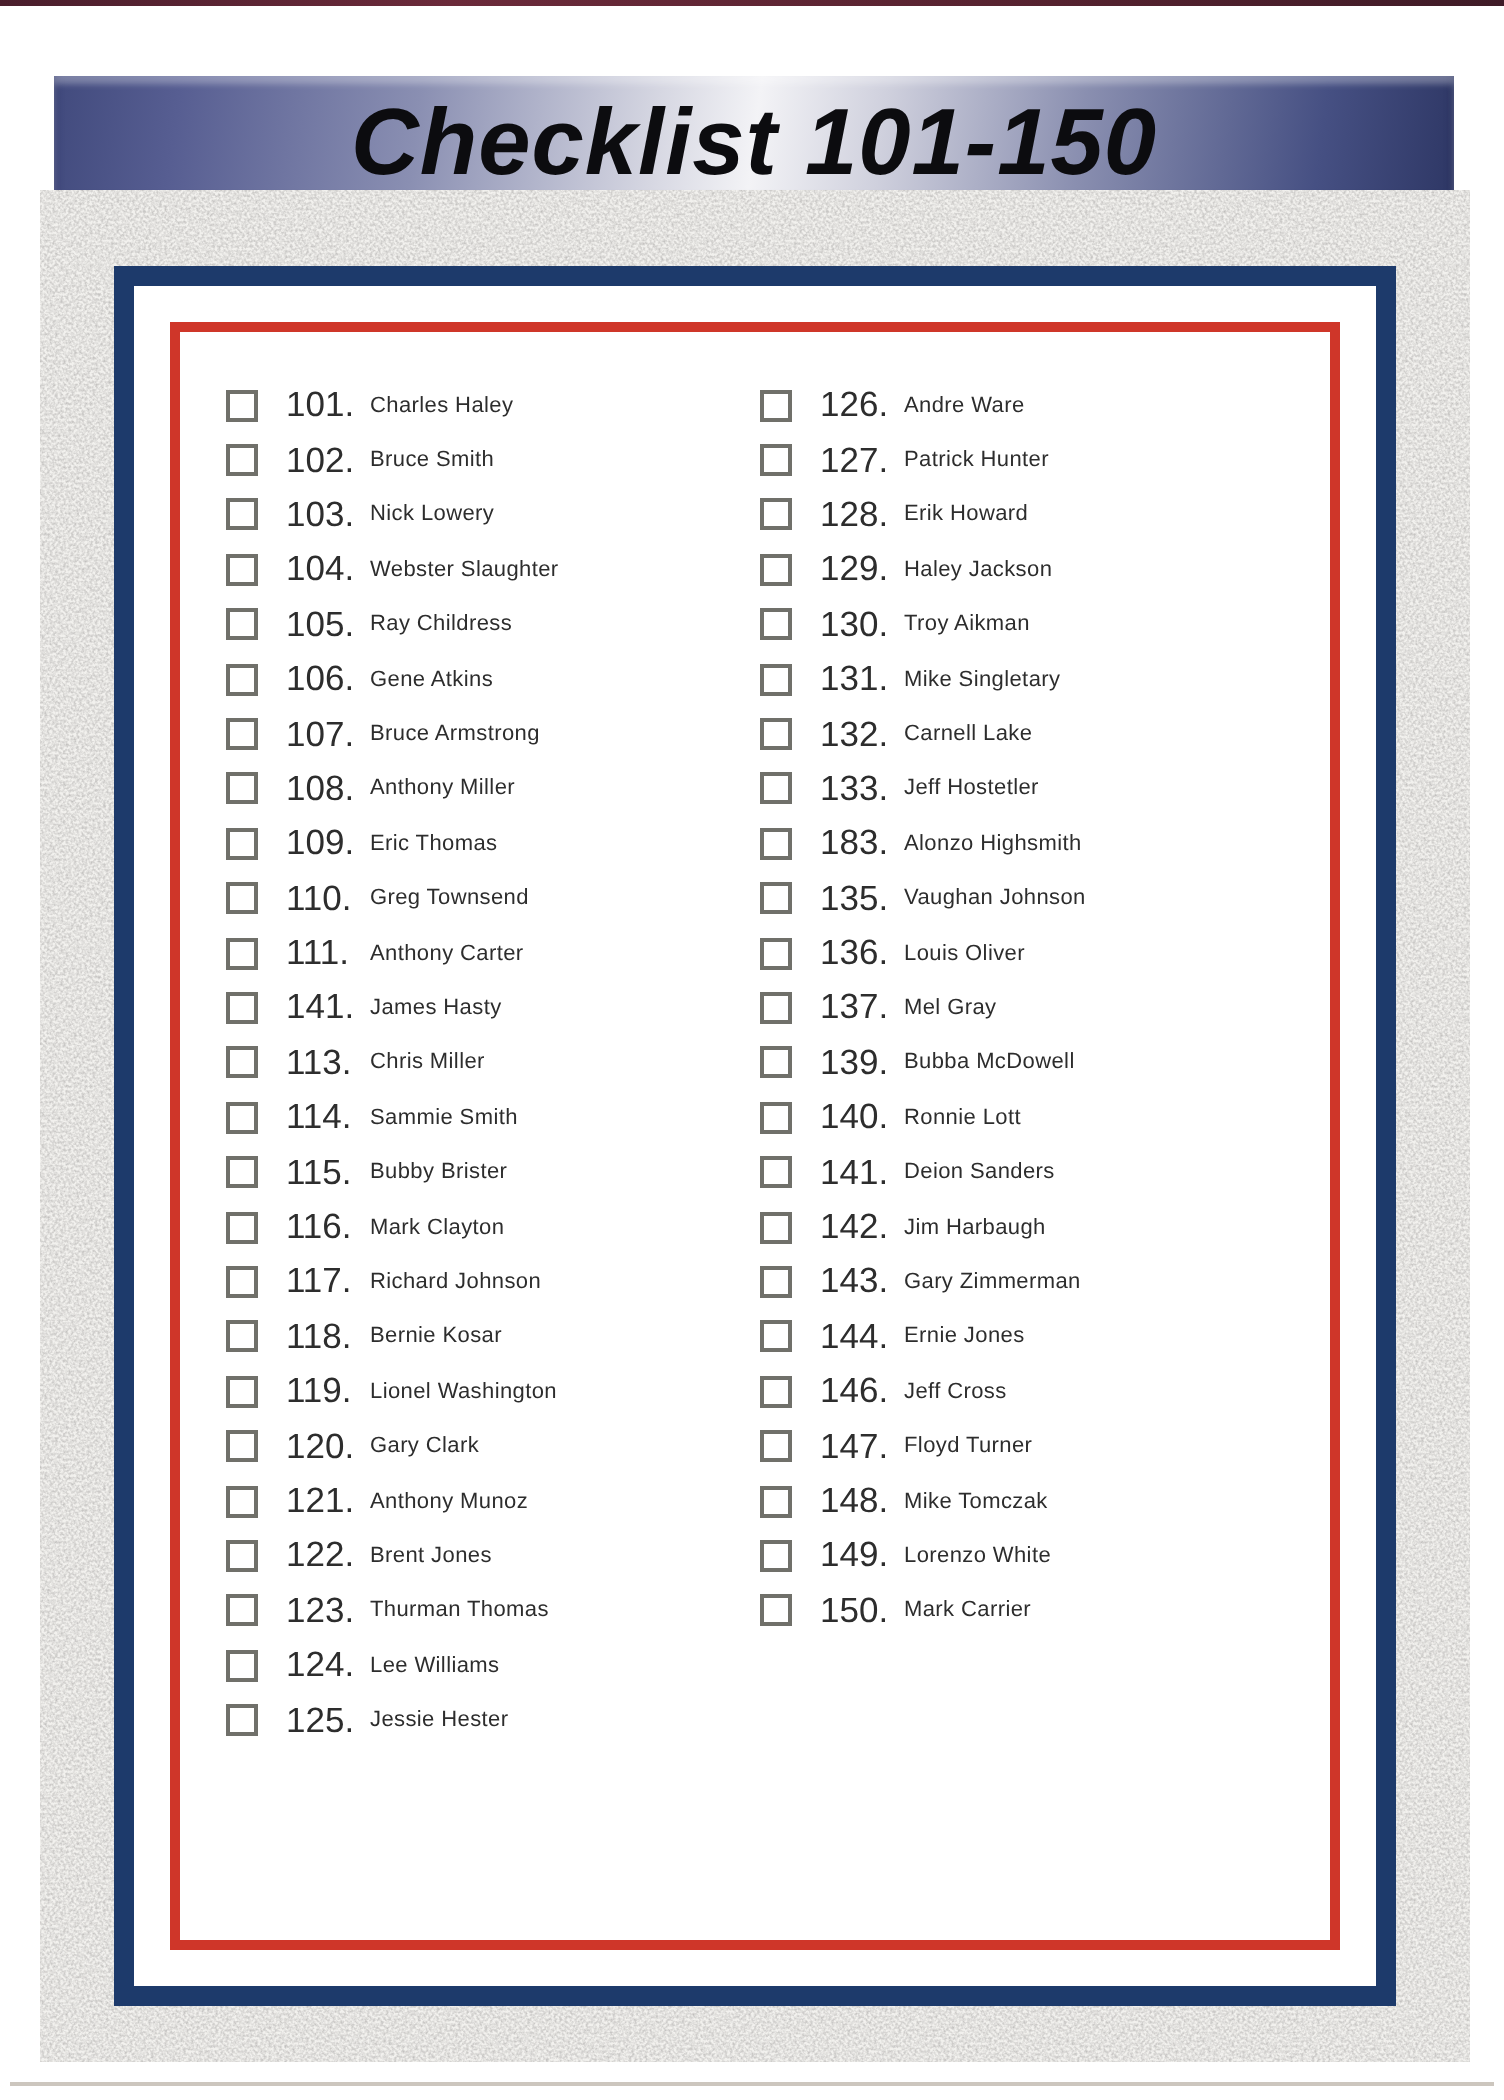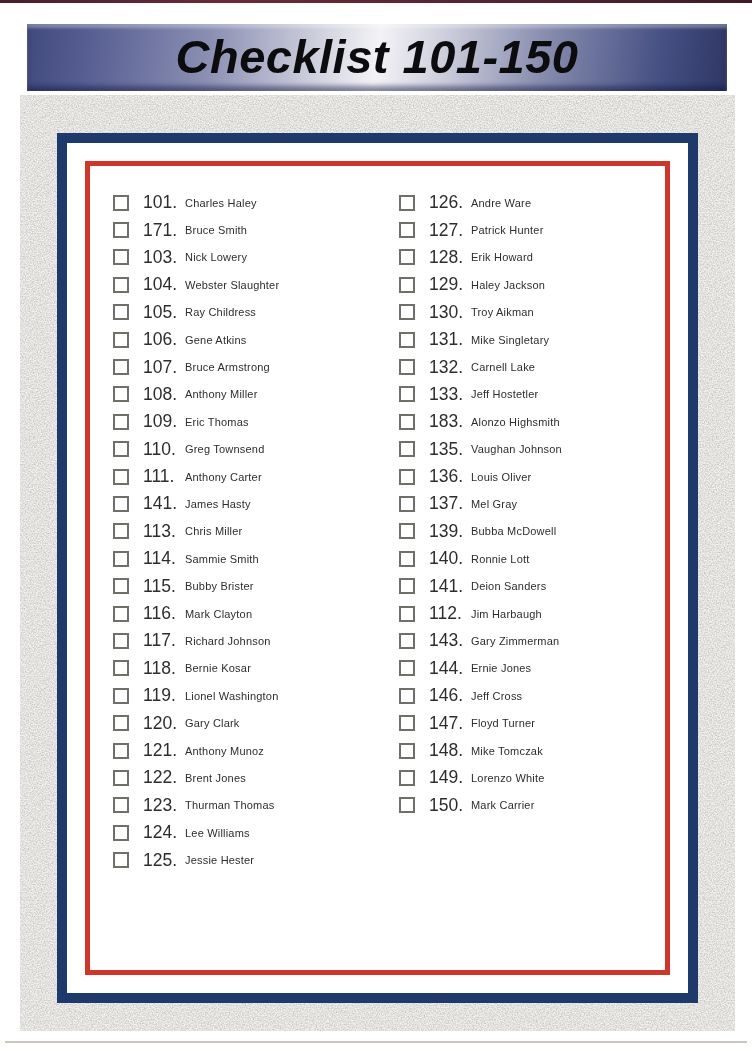--- a/index.html
+++ b/index.html
@@ -9,21 +9,21 @@
   }
   .top-edge{
     position:absolute;left:0;top:0;width:752px;height:3px;
     background:linear-gradient(90deg,#4a1e2c,#6b2a3a 30%,#55222f 70%,#3f1b27);
   }
   .bottom-edge{
     position:absolute;left:5px;top:1041px;width:742px;height:2px;background:#ccc6be;
   }
   
   .banner{
-    position:absolute;left:27px;top:24px;width:700px;height:67px;
+    position:absolute;left:27px;top:38px;width:700px;height:67px;
     background:linear-gradient(97deg,
       #414a7d 0%, #575e92 9%, #8a8fb2 26%, #d6d7e2 43%,
       #f3f3f6 50%, #cfd0dd 59%, #8a8fb0 73%, #465083 90%, #2e3765 100%);
     box-shadow:inset 0 4px 3px rgba(255,255,255,0.30),
                inset 0 -5px 5px rgba(18,24,70,0.50);
   }
   .banner-title{
     width:100%;text-align:center;
     font-style:italic;font-weight:bold;font-size:47px;line-height:66px;
     color:#0c0c0f;letter-spacing:0.5px;
@@ -38,21 +38,21 @@
     position:absolute;left:57px;top:133px;width:641px;height:870px;
     box-sizing:border-box;border:10px solid #1d3a6b;background:#ffffff;
   }
   .redbox{
     position:absolute;left:18px;top:18px;right:18px;bottom:18px;
     border:5px solid #cf3629;
   }
   .cols{position:absolute;left:0;top:0;right:0;bottom:0;}
   .col{position:absolute;top:23px;}
   .col-left{left:23px;}
-  .col-right{left:309px;}
+  .col-right{left:290px;}
   
   .row{display:flex;align-items:center;height:27.4px;}
   .checkbox{
     width:16px;height:16px;box-sizing:border-box;
     border:2px solid #70706a;background:transparent;margin-right:14px;flex:0 0 auto;
   }
   .num{
     width:42px;flex:0 0 auto;font-size:17.5px;color:#2d2d2d;
   }
   .name{
@@ -85,21 +85,21 @@
     <div class="redbox">
       <div class="cols">
         <div class="col col-left" id="col-left">
             <div class="row">
               <span class="checkbox"></span>
               <span class="num">101.</span>
               <span class="name">Charles Haley</span>
             </div>
             <div class="row">
               <span class="checkbox"></span>
-              <span class="num">171.</span>
+              <span class="num">102.</span>
               <span class="name">Bruce Smith</span>
             </div>
             <div class="row">
               <span class="checkbox"></span>
               <span class="num">103.</span>
               <span class="name">Nick Lowery</span>
             </div>
             <div class="row">
               <span class="checkbox"></span>
               <span class="num">104.</span>
@@ -282,21 +282,21 @@
               <span class="num">140.</span>
               <span class="name">Ronnie Lott</span>
             </div>
             <div class="row">
               <span class="checkbox"></span>
               <span class="num">141.</span>
               <span class="name">Deion Sanders</span>
             </div>
             <div class="row">
               <span class="checkbox"></span>
-              <span class="num">112.</span>
+              <span class="num">142.</span>
               <span class="name">Jim Harbaugh</span>
             </div>
             <div class="row">
               <span class="checkbox"></span>
               <span class="num">143.</span>
               <span class="name">Gary Zimmerman</span>
             </div>
             <div class="row">
               <span class="checkbox"></span>
               <span class="num">144.</span>

